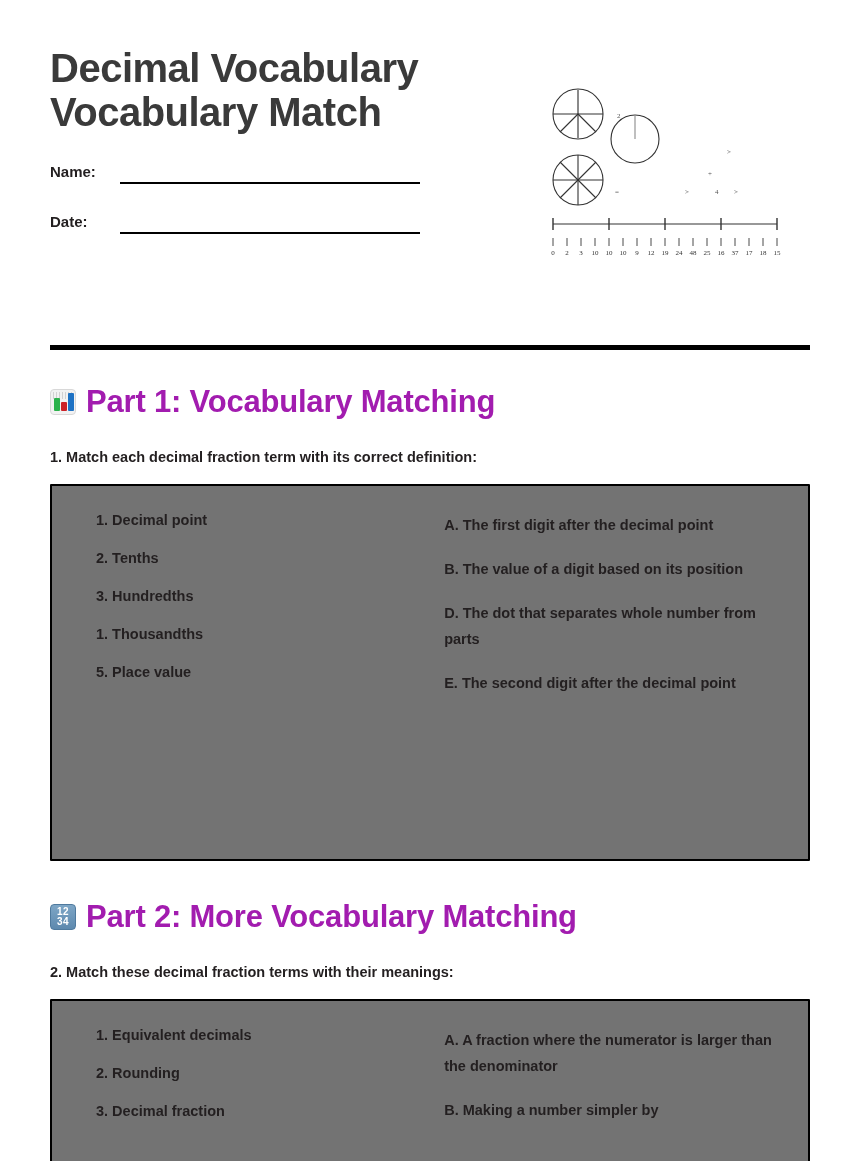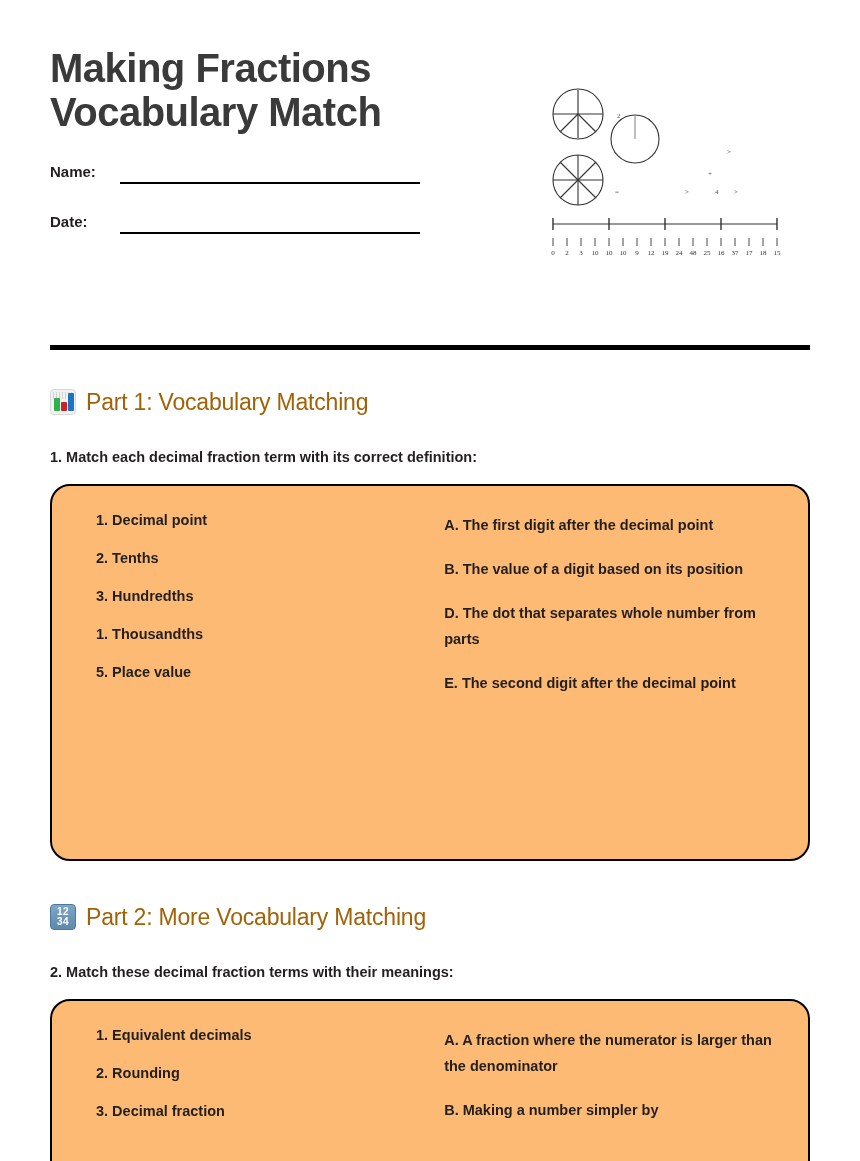--- a/index.html
+++ b/index.html
@@ -87,23 +87,23 @@
     left: 50px;
     width: 760px;
   }
   .section-head {
     display: flex;
     align-items: center;
     gap: 10px;
     height: 34px;
   }
   .section-title {
-    font-size: 23px;
-    font-weight: normal;
-    color: #a16207;
+    font-size: 31px;
+    font-weight: bold;
+    color: #a21caf;
     letter-spacing: -0.2px;
   }
   .prompt {
     font-size: 14.5px;
     font-weight: bold;
     color: #231f20;
     margin-top: 30px;
   }
 
   
@@ -147,25 +147,25 @@
     font-family: "Liberation Sans", sans-serif;
     font-size: 10px;
     font-weight: bold;
     color: #ffffff;
     letter-spacing: .5px;
   }
 
   
   .match-box {
     border: 2.5px solid #000000;
-    border-radius: 20px;
+    border-radius: 1px;
     box-sizing: border-box;
     padding: 26px 24px 26px 24px;
     display: flex;
-    background: #fdba74;
+    background: #737373;
   }
   .col-left  { width: 52%; padding-left: 0px; }
   .col-right { width: 48%; }
   .term {
     font-size: 14.5px;
     font-weight: bold;
     color: #231f20;
     margin-bottom: 22px;
     padding-left: 20px;
   }
@@ -179,21 +179,21 @@
   }
   .definition:last-child { margin-bottom: 0; }
 </style>
 </head>
 <body>
 
 <div class="page">
 
   <div class="header">
     <h1 class="title">
-      <span>Making Fractions</span><br>
+      <span>Decimal Vocabulary</span><br>
       <span>Vocabulary Match</span>
     </h1>
 
     <div class="fields">
       <div class="field-row">
         <div class="field-label">Name:</div>
         <div class="field-line"></div>
       </div>
       <div class="field-row">
         <div class="field-label">Date:</div>

